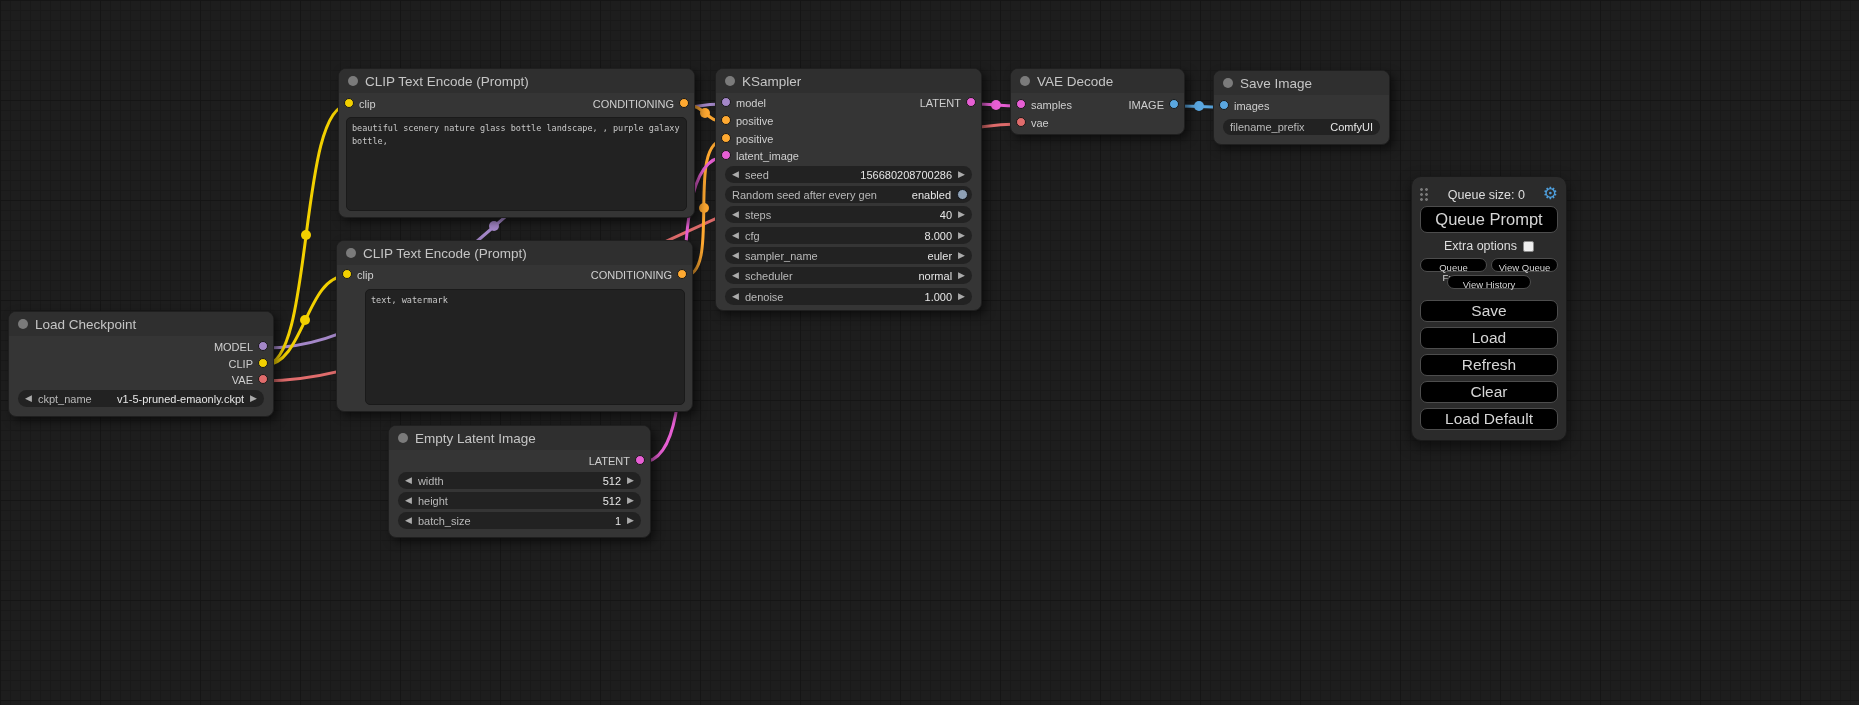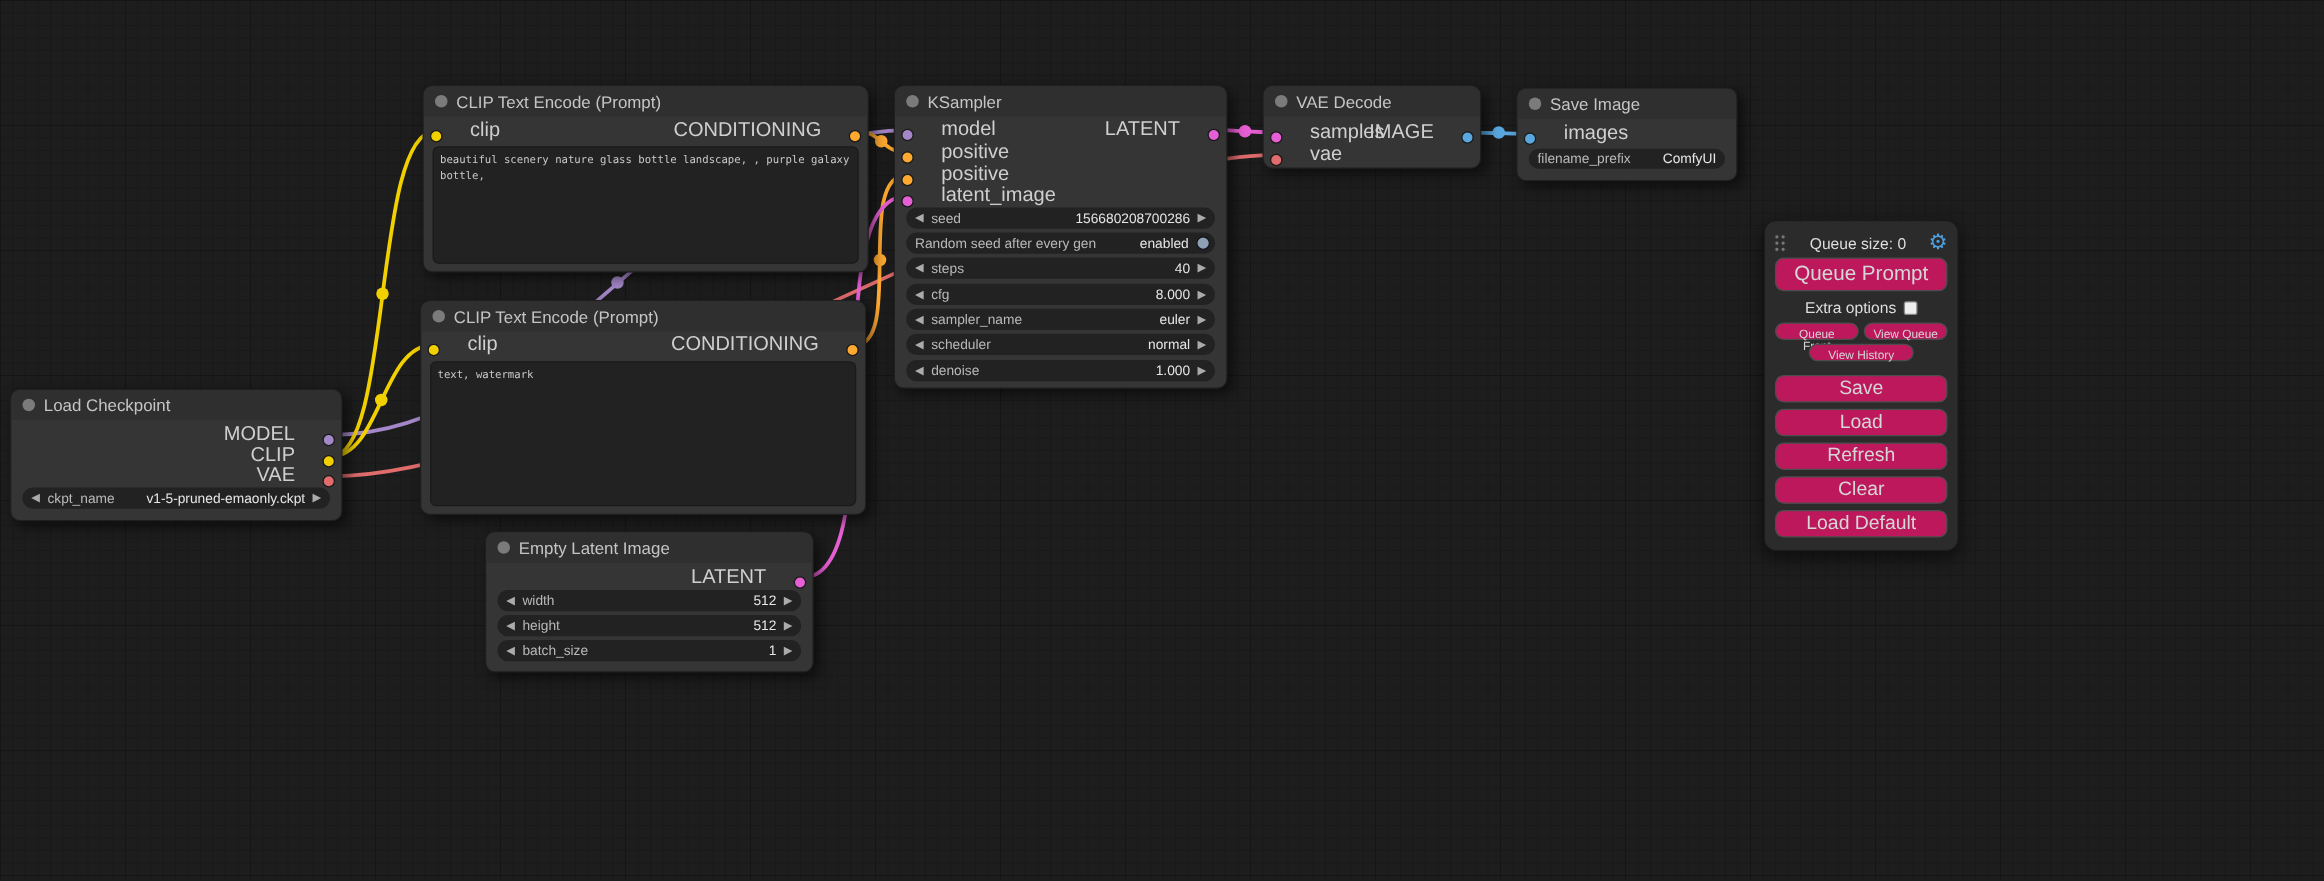--- a/index.html
+++ b/index.html
@@ -23,22 +23,22 @@
   .d-vae{fill:var(--c-vae)}   .d-cond{fill:var(--c-conditioning)}
   .d-latent{fill:var(--c-latent)} .d-image{fill:var(--c-image)}
   
   .node{position:absolute;background:#353535;border:1px solid #1f1f1f;border-radius:8px;
     box-shadow:4px 4px 10px rgba(0,0,0,.55);}
   .node-title{position:absolute;left:0;top:0;right:0;height:24px;background:#2f2f2f;
     border-radius:7px 7px 0 0;}
   .title-dot{position:absolute;left:9px;top:7px;width:10px;height:10px;border-radius:50%;
     background:#7b7b7b;}
   .title-label{position:absolute;left:26px;top:5px;font-size:13.5px;color:#c5c5c5;white-space:nowrap}
-  .slot{position:absolute;height:16px;display:flex;align-items:flex-end;gap:22px;
-    font-size:16px;color:#cfcfcf;white-space:nowrap}
+  .slot{position:absolute;height:16px;display:flex;align-items:flex-start;gap:5px;
+    font-size:11px;color:#cfcfcf;white-space:nowrap}
   .slot.in{left:5px}
   .slot.out{right:5px}
   .dot{width:10px;height:10px;border-radius:50%;border:1px solid #191919;flex:none}
   .dot.model{background:var(--c-model)} .dot.clip{background:var(--c-clip)}
   .dot.vae{background:var(--c-vae)}     .dot.cond{background:var(--c-conditioning)}
   .dot.latent{background:var(--c-latent)} .dot.image{background:var(--c-image)}
   .widget{position:absolute;left:9px;right:9px;height:17px;background:#222;border-radius:9px;
     display:flex;align-items:center;gap:6px;padding:0 7px;font-size:11px;}
   .widget .arr{font-size:9px;color:#ababab;line-height:1;cursor:pointer}
   .widget .wl{color:#b9b9b9}
@@ -52,21 +52,21 @@
   
   .menu{position:absolute;left:1411px;top:176px;width:156px;background:#2b2b2b;
     border:1px solid #1a1a1a;border-radius:10px;box-shadow:0 5px 14px rgba(0,0,0,.55);
     padding:5px 8px 10px;display:flex;flex-direction:column}
   .menu-header{display:flex;align-items:flex-end;height:20px;margin-bottom:2px}
   .drag-dots{width:11px;height:15px;flex:none;margin-left:-1px;
     background-image:radial-gradient(circle,#787878 1.3px,transparent 1.5px);
     background-size:5px 5px;cursor:grab}
   .queue-size{flex:1;text-align:center;font-size:12.5px;color:#dedede}
   .gear{font-size:17px;line-height:1;color:var(--c-gear);cursor:pointer;flex:none}
-  .btn{background:#be185d;border:1px solid #4d4d4d;border-radius:7px;color:#d6d6d6;
+  .btn{background:#000000;border:1px solid #4d4d4d;border-radius:7px;color:#d6d6d6;
     font-family:"Liberation Sans",sans-serif;cursor:pointer;display:block;width:100%}
   .btn.queue{height:27px;font-size:16.5px;margin:2px 0 3px}
   .extra-row{display:flex;align-items:center;justify-content:center;gap:6px;height:18px;
     font-size:12.5px;color:#dedede;margin:1px 0 2px}
   .checkbox{width:11px;height:11px;background:#efefef;border:1px solid #8a8a8a;
     border-radius:2px;flex:none;cursor:pointer}
   .row-2{display:flex;gap:4px;margin:1px 0}
   .btn.small{height:14px;font-size:9.5px;line-height:1;border-radius:8px;padding:4px 6px;flex:1;width:auto}
   .row-center{display:flex;justify-content:center;margin:2px 0 1px}
   .btn.small.history{flex:none;width:84px}
@@ -147,21 +147,21 @@
       <span class="title-label">CLIP Text Encode (Prompt)</span>
     </div>
     <div class="slot in" style="top:28px">
       <span class="dot clip"></span>
       <span class="lbl">clip</span>
     </div>
     <div class="slot out" style="top:28px">
       <span class="lbl">CONDITIONING</span>
       <span class="dot cond"></span>
     </div>
-    <textarea class="prompt" style="top: 48px; height: 116px;">text, watermark</textarea>
+    <textarea class="prompt" style="top: 48px; height: 116px; margin-left: 21px;">text, watermark</textarea>
   </div>
 
   <div class="node" style="left:388px;top:425px;width:263px;height:113px">
     <div class="node-title">
       <span class="title-dot"></span>
       <span class="title-label">Empty Latent Image</span>
     </div>
     <div class="slot out" style="top:29px">
       <span class="lbl">LATENT</span>
       <span class="dot latent"></span>

